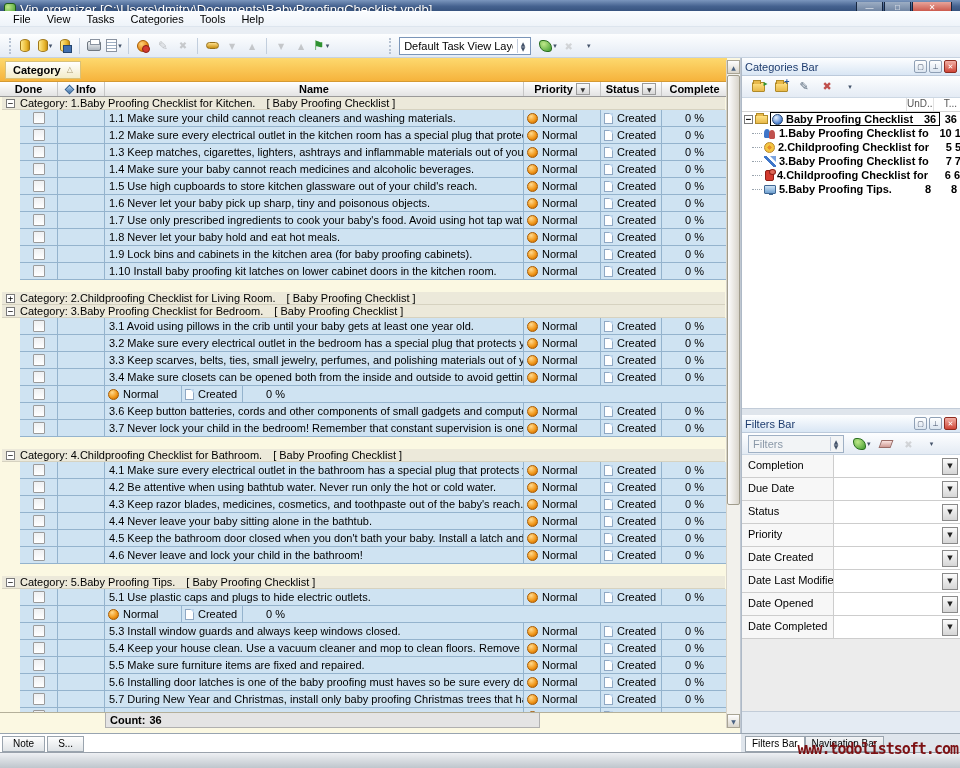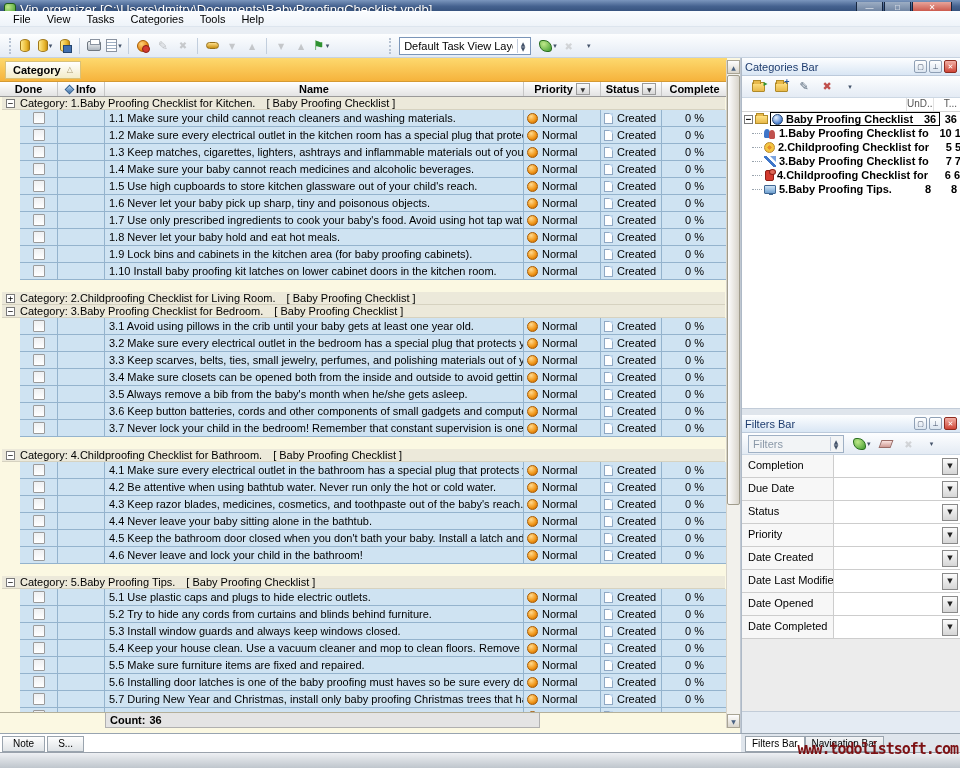--- a/index.html
+++ b/index.html
@@ -528,21 +528,20 @@
           <span class="docico"></span>
           <span>Created</span>
         </div>
         <div class="c c-comp">0 %</div>
       </div>
       <div class="task-row">
         <div class="c c-done">
           <span class="cbx"></span>
         </div>
         <div class="c c-info"></div>
-        <div class="c c-name">3.5 Always remove a bib from the baby's month when he/she gets asleep.</div>
         <div class="c c-pri">
           <span class="pball"></span>
           <span>Normal</span>
         </div>
         <div class="c c-status">
           <span class="docico"></span>
           <span>Created</span>
         </div>
         <div class="c c-comp">0 %</div>
       </div>
@@ -700,21 +699,20 @@
           <span class="docico"></span>
           <span>Created</span>
         </div>
         <div class="c c-comp">0 %</div>
       </div>
       <div class="task-row">
         <div class="c c-done">
           <span class="cbx"></span>
         </div>
         <div class="c c-info"></div>
-        <div class="c c-name">5.2 Try to hide any cords from curtains and blinds behind furniture.</div>
         <div class="c c-pri">
           <span class="pball"></span>
           <span>Normal</span>
         </div>
         <div class="c c-status">
           <span class="docico"></span>
           <span>Created</span>
         </div>
         <div class="c c-comp">0 %</div>
       </div>

